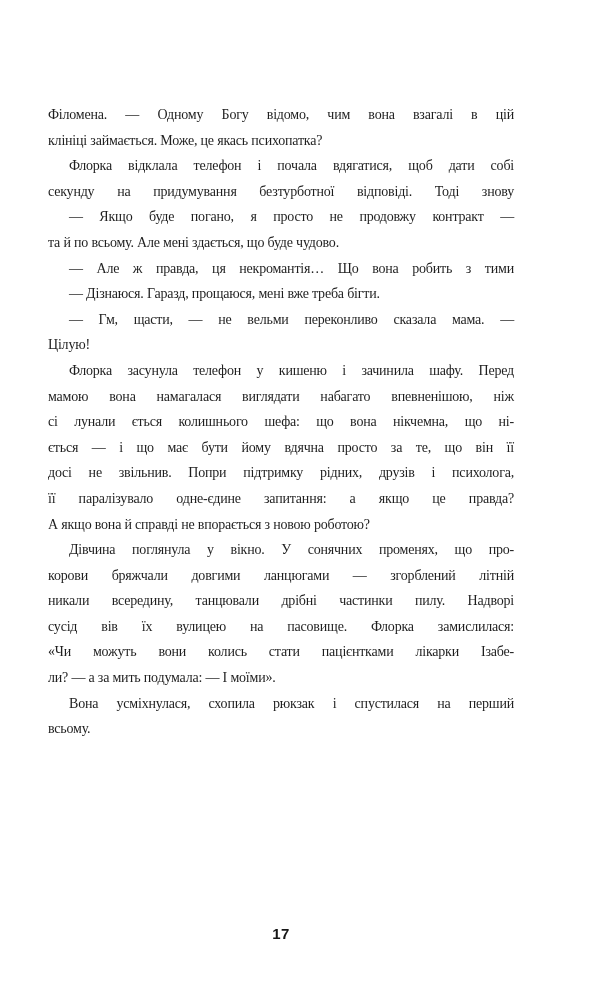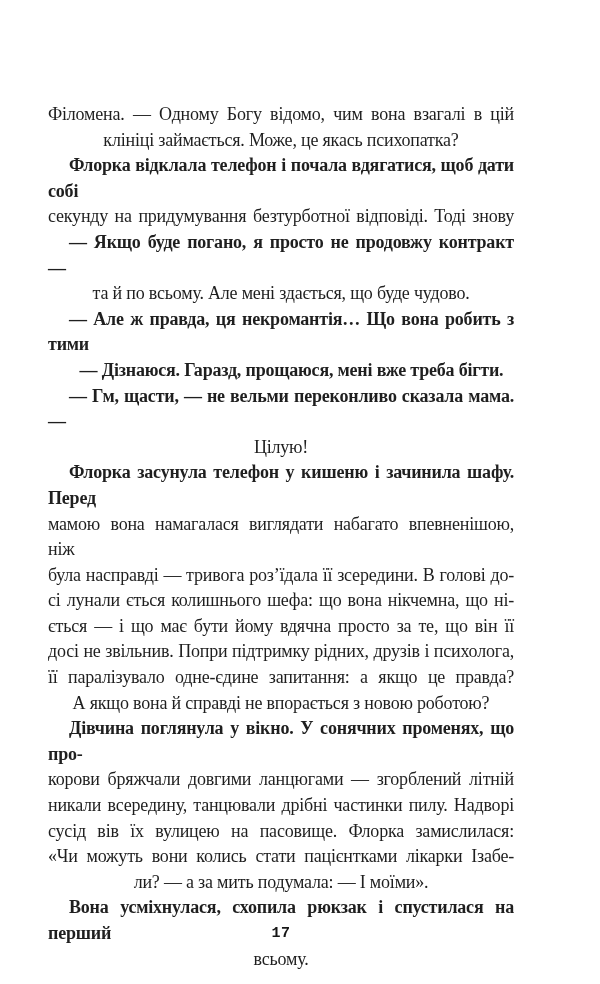--- a/index.html
+++ b/index.html
@@ -17,50 +17,49 @@
     position: absolute;
     inset: 0;
     background: #ffffff;
   }
   .text-block {
     position: absolute;
     left: 48px;
     top: 102px;
     width: 466px;
     font-family: "Liberation Serif", "DejaVu Serif", serif;
-    font-size: 18px;
+    font-size: 14px;
     line-height: 25.6px;
     letter-spacing: -0.2px;
     color: #1f1f1f;
   }
   .para {
     margin: 0;
     padding: 0;
   }
   .line {
-    text-align: center;
+    text-align: left;
     white-space: normal;
   }
   
   .line.jst {
     text-align: justify;
     text-align-last: justify;
   }
   
   .line.ind {
     text-indent: 21px;
-    font-weight: bold;
   }
   .page-num {
     position: absolute;
     left: 48px;
     top: 925px;
     width: 466px;
     text-align: center;
-    font-family: Liberation Mono, monospace;
+    font-family: Liberation Sans, sans-serif;
     font-size: 15px;
     font-weight: 700;
     letter-spacing: 0.5px;
     color: #161616;
   }
 </style>
 </head>
 <body>
 
 <div class="page">
@@ -83,21 +82,20 @@
       <div class="para">
         <div class="line ind">— Дізнаюся. Гаразд, прощаюся, мені вже треба бігти.</div>
       </div>
       <div class="para">
         <div class="line jst ind">— Гм, щасти, — не вельми переконливо сказала мама. —</div>
         <div class="line">Цілую!</div>
       </div>
       <div class="para">
         <div class="line jst ind">Флорка засунула телефон у кишеню і зачинила шафу. Перед</div>
         <div class="line jst">мамою вона намагалася виглядати набагато впевненішою, ніж</div>
-        <div class="line jst">була насправді — тривога роз’їдала її зсередини. В голові до-</div>
         <div class="line jst">сі лунали ється колишнього шефа: що вона нікчемна, що ні-</div>
         <div class="line jst">ється — і що має бути йому вдячна просто за те, що він її</div>
         <div class="line jst">досі не звільнив. Попри підтримку рідних, друзів і психолога,</div>
         <div class="line jst">її паралізувало одне-єдине запитання: а якщо це правда?</div>
         <div class="line">А якщо вона й справді не впорається з новою роботою?</div>
       </div>
       <div class="para">
         <div class="line jst ind">Дівчина поглянула у вікно. У сонячних променях, що про-</div>
         <div class="line jst">корови бряжчали довгими ланцюгами — згорблений літній</div>
         <div class="line jst">никали всередину, танцювали дрібні частинки пилу. Надворі</div>

